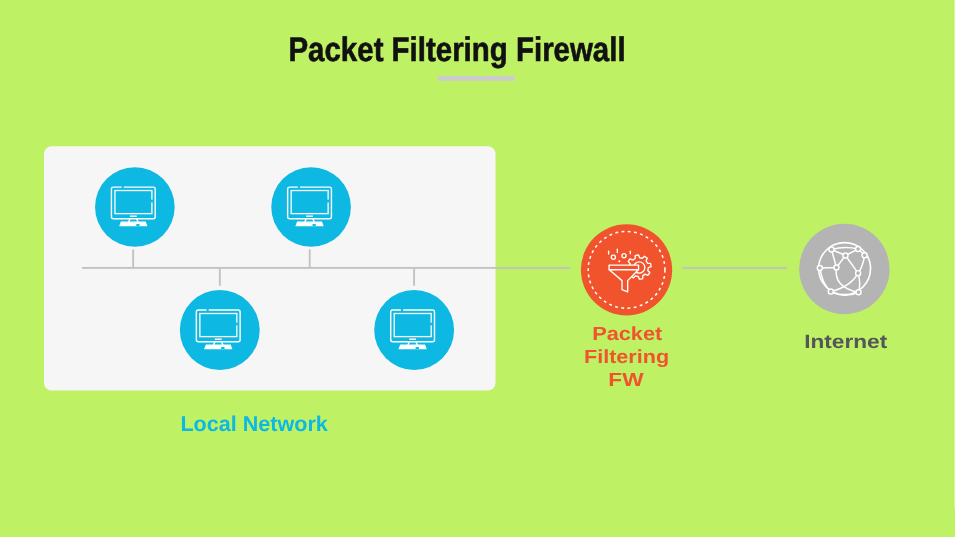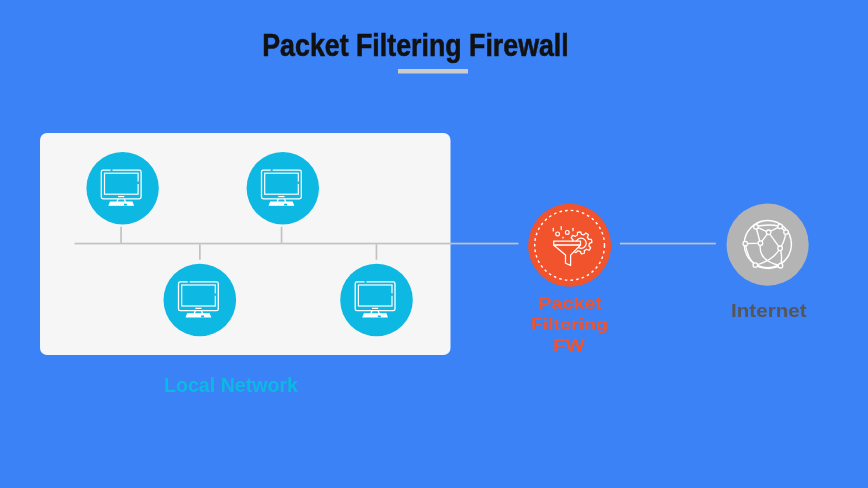--- a/index.html
+++ b/index.html
@@ -1,16 +1,16 @@
 <!DOCTYPE html>
 <html><head>
 <meta charset="utf-8">
 <style>
 html,body{margin:0;padding:0;background:#ffffff;}
-#canvas{position:relative;width:868px;height:488px;background:#3b82f6;overflow:hidden;
+#canvas{position:relative;width:868px;height:488px;background:#bef264;overflow:hidden;
   font-family:"Liberation Sans",sans-serif;}
 svg{display:block;}
 </style>
 </head>
 <body>
 <div id="canvas">
 <svg width="868" height="488" viewBox="0 0 868 488">
   <defs>
     <g id="mon" stroke="#ffffff" fill="none" stroke-width="1.3">
       <rect x="-19.9" y="-14.4" width="39.8" height="28.8" rx="1.8"></rect>

